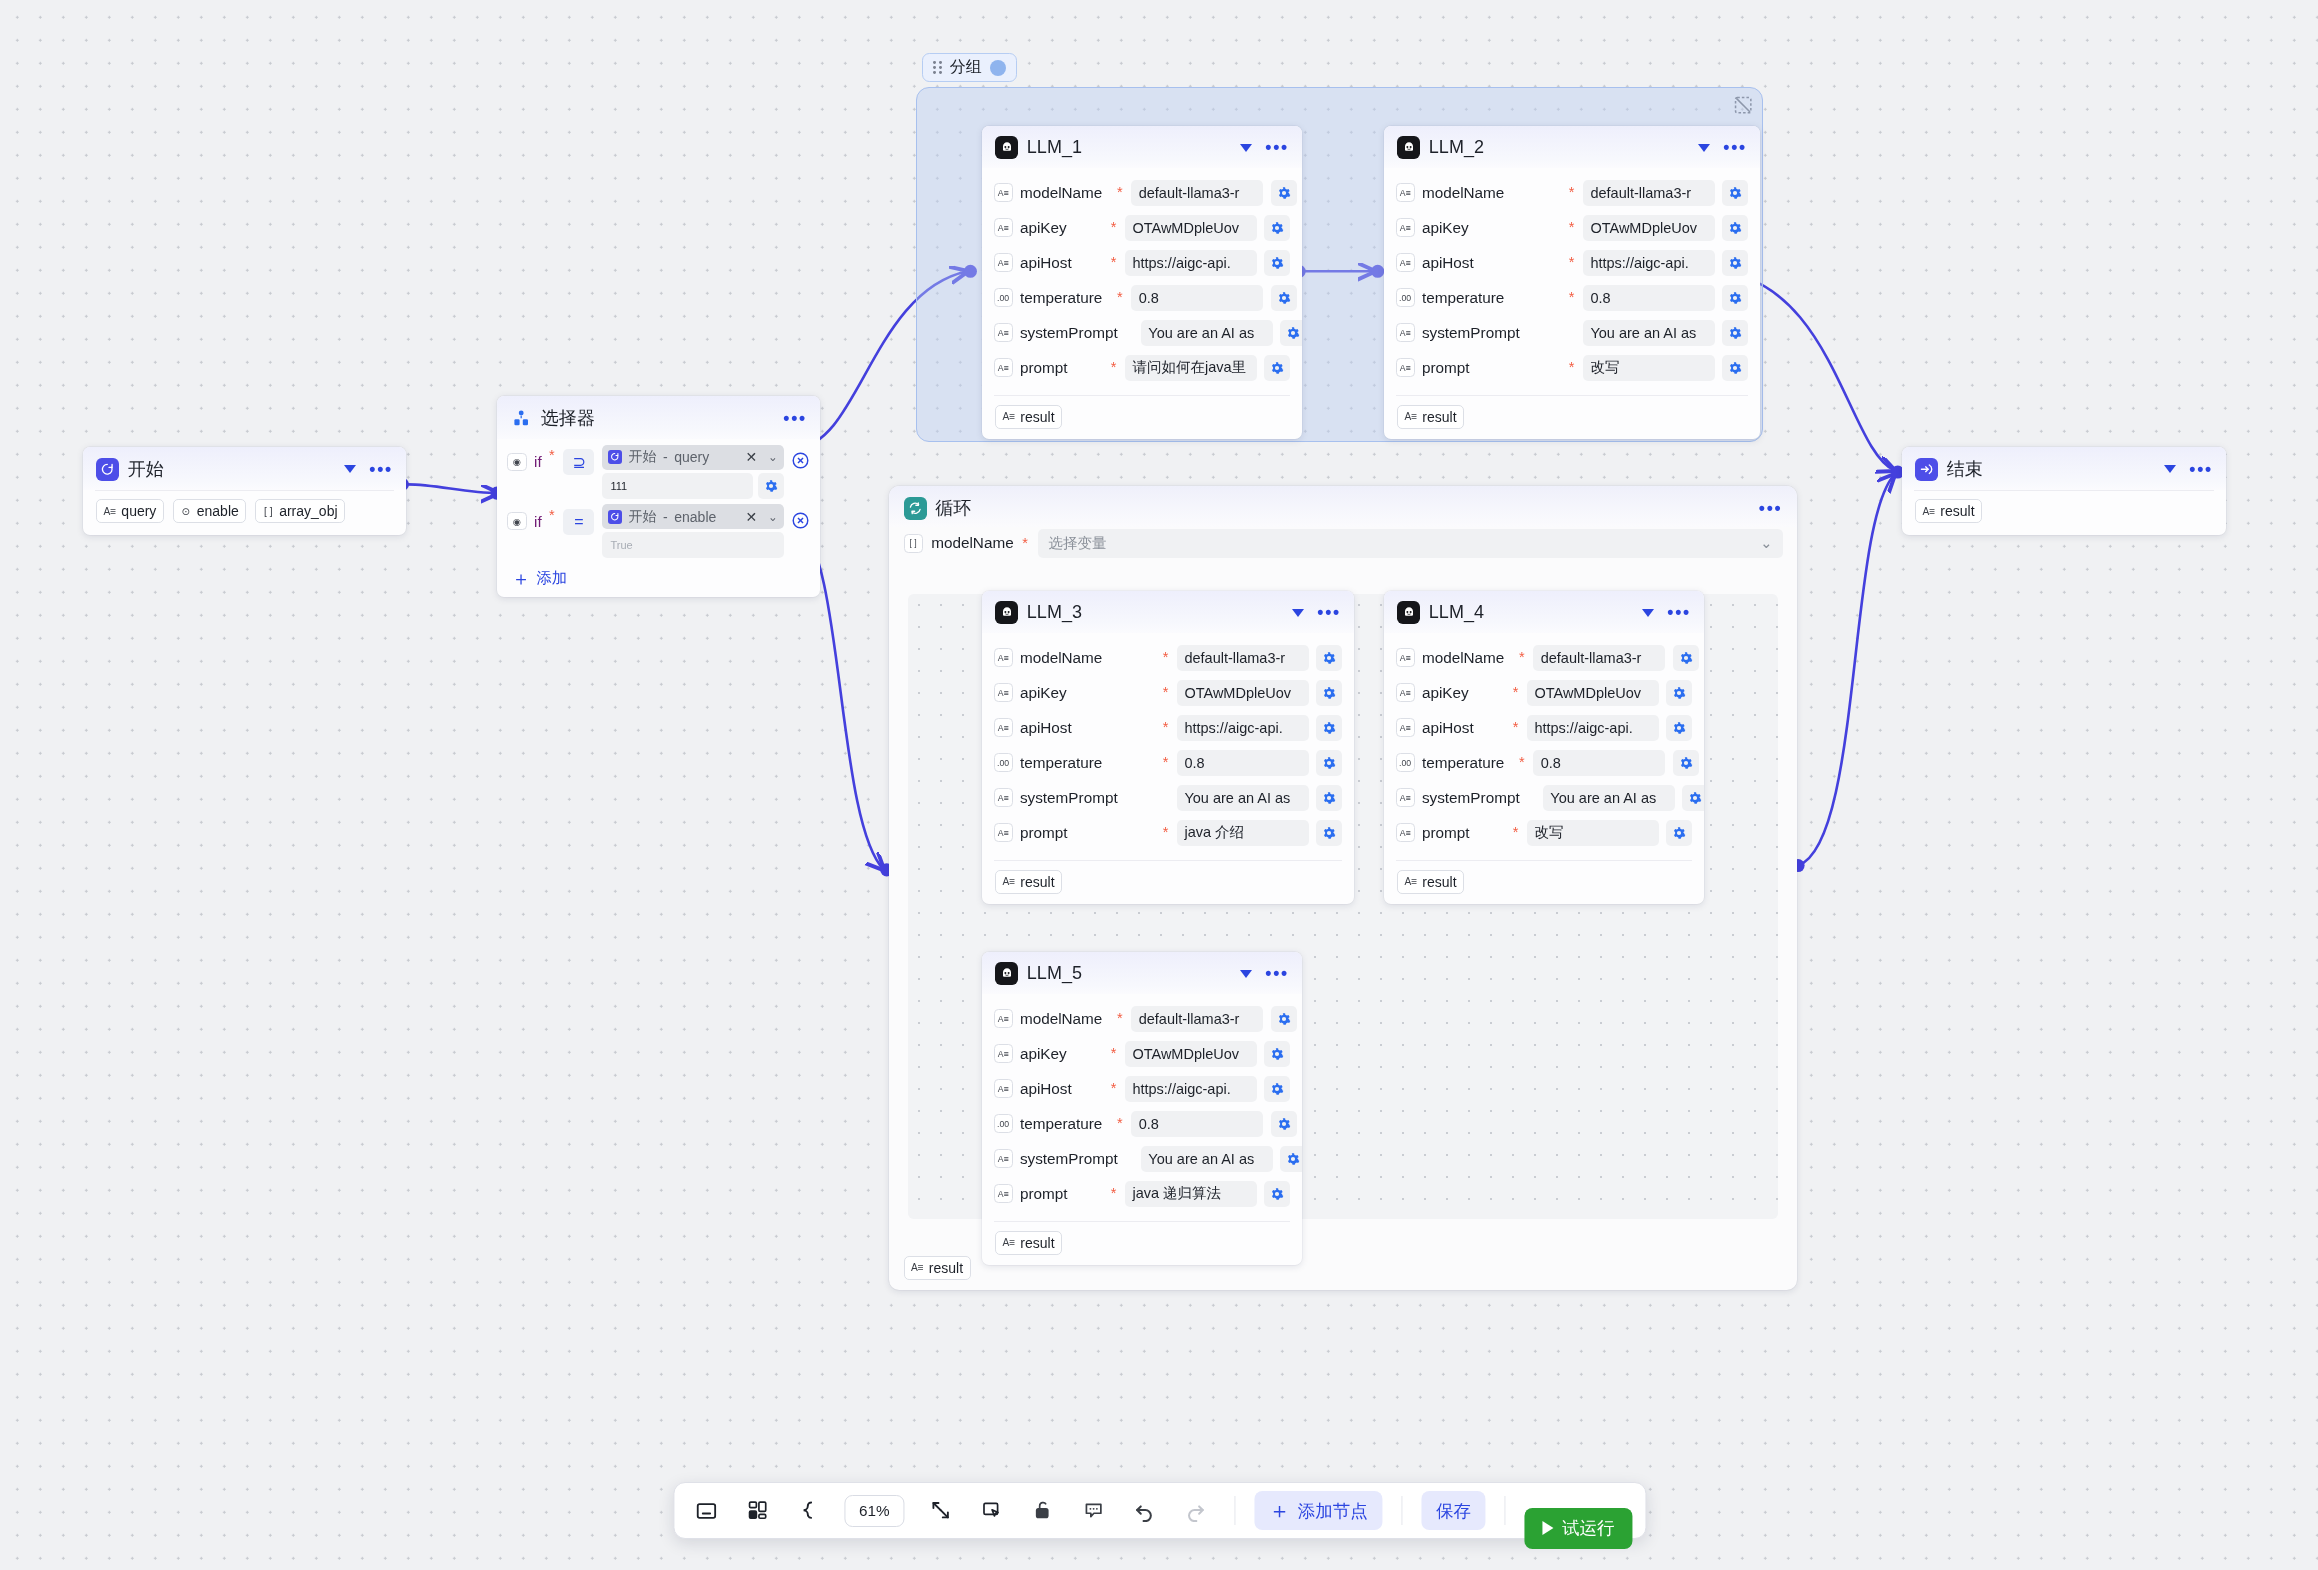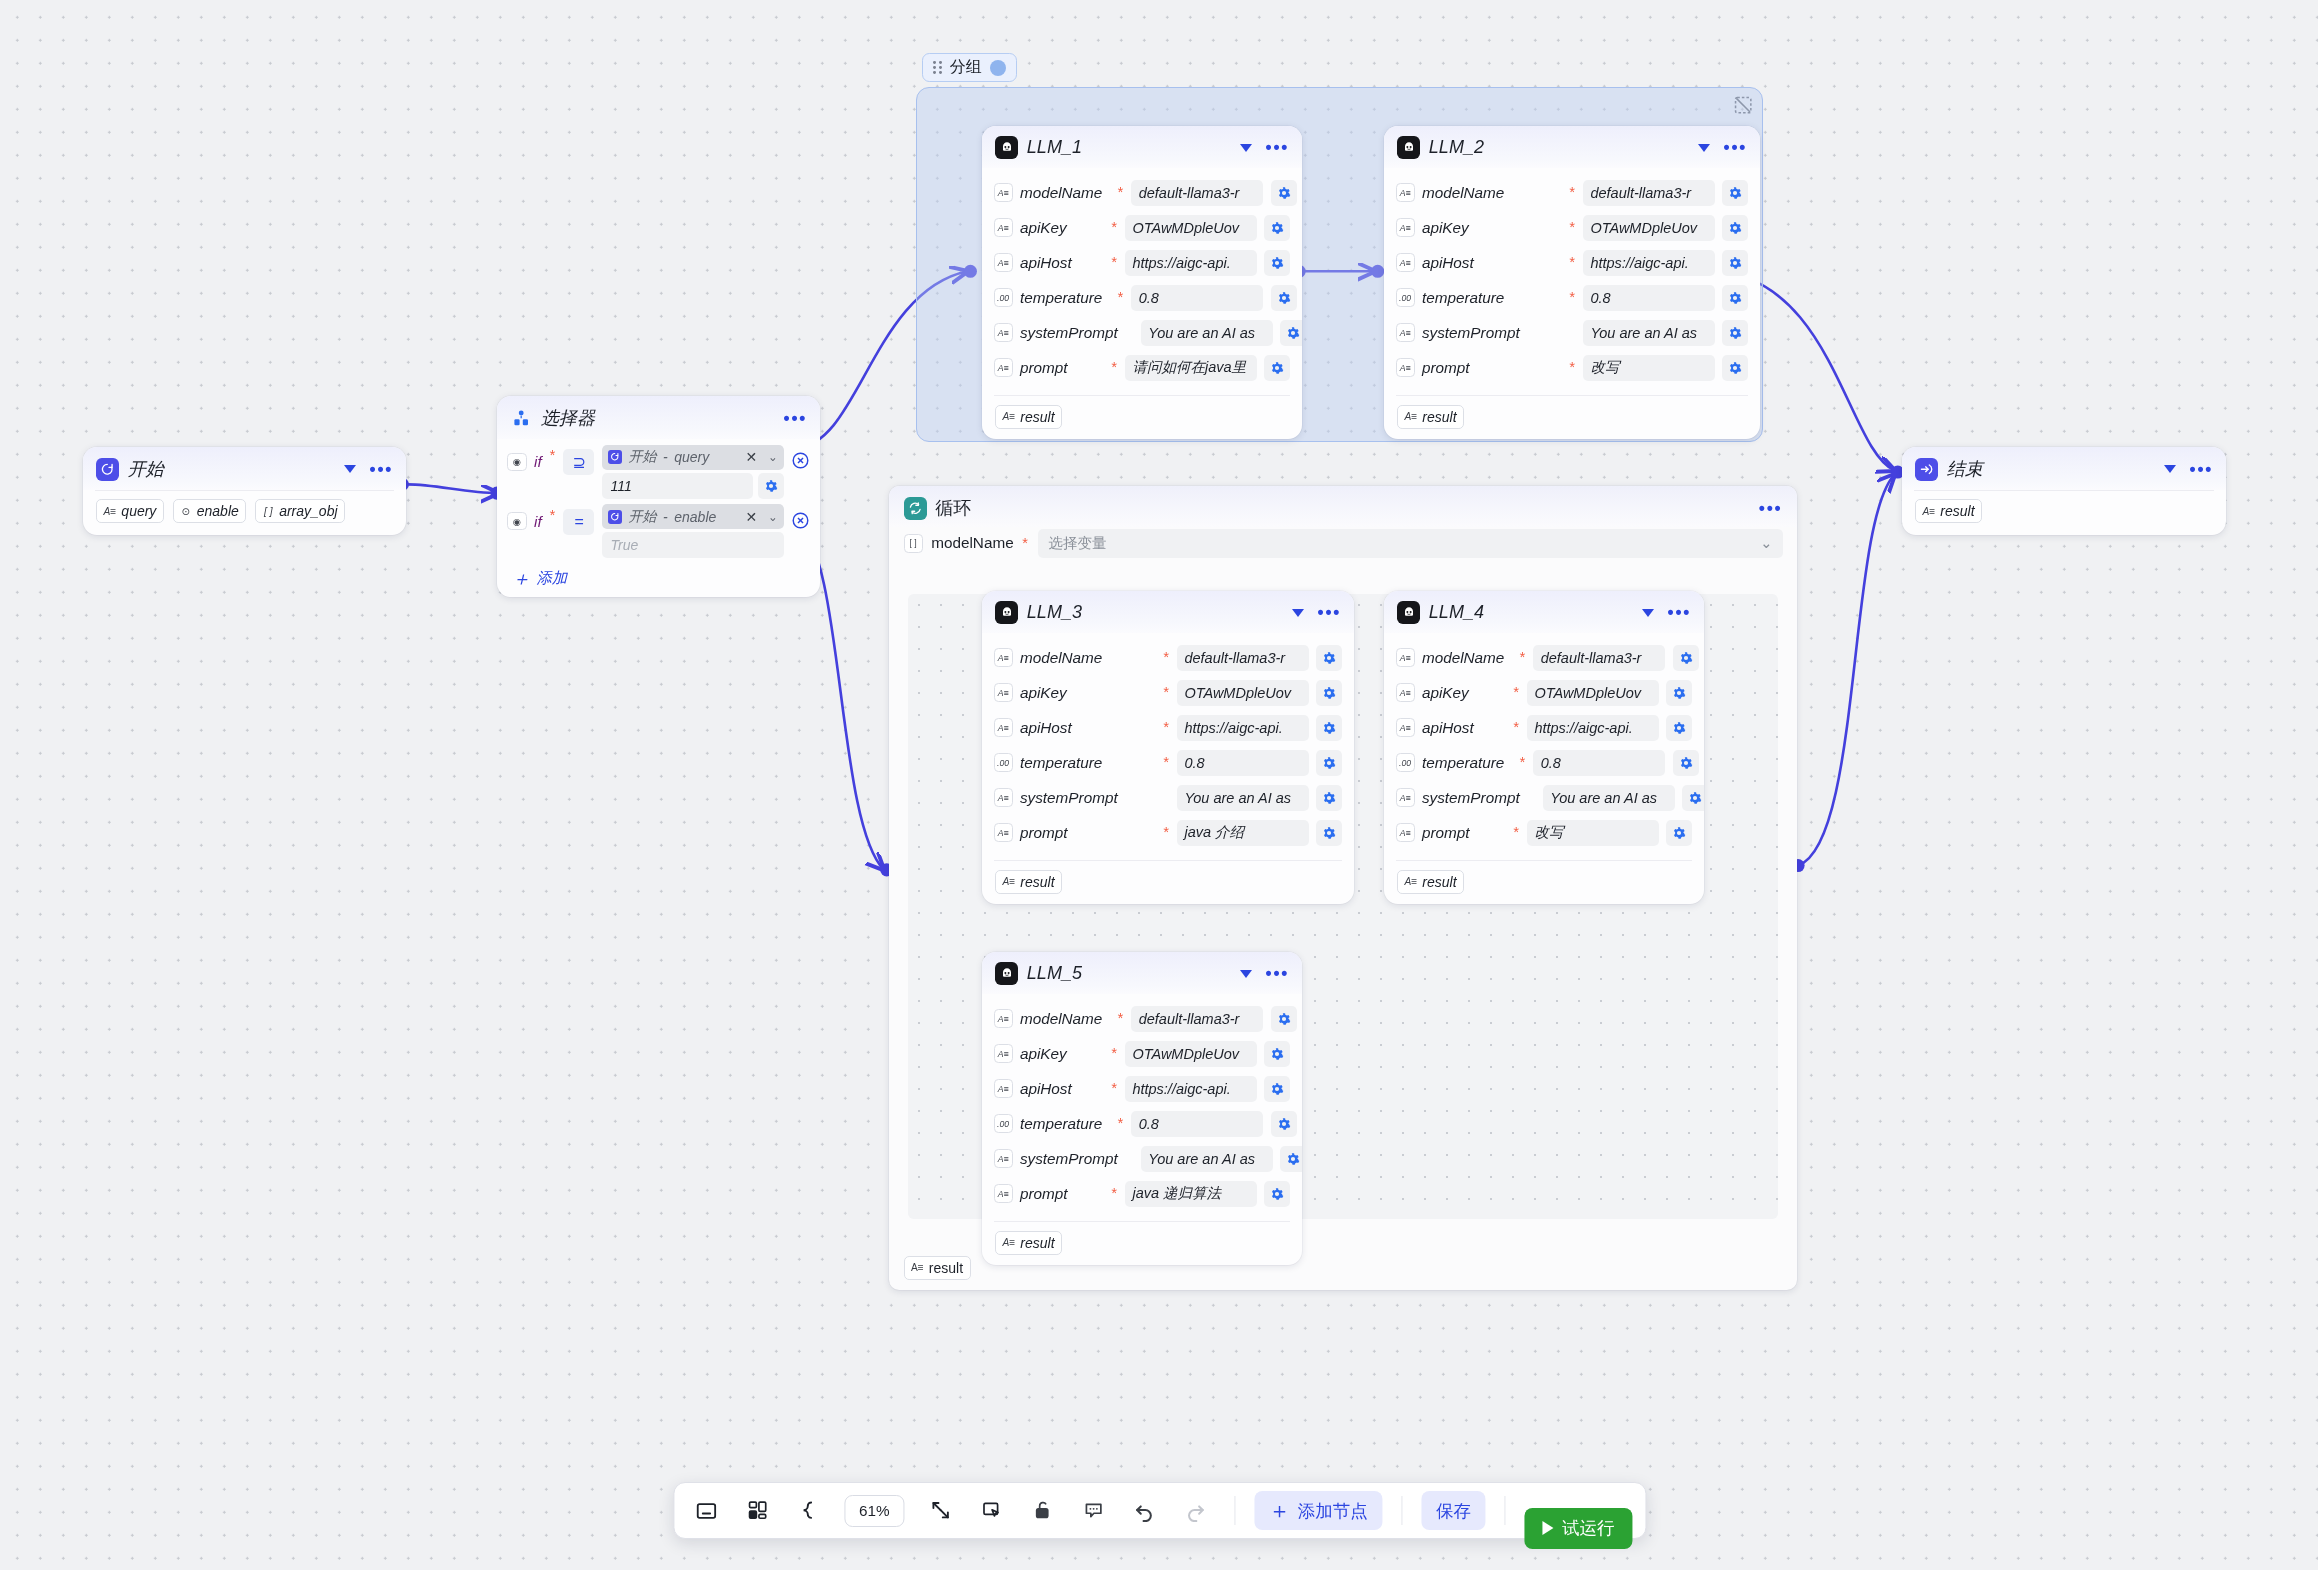--- a/index.html
+++ b/index.html
@@ -15,25 +15,24 @@
     background-image: radial-gradient(circle, #c6c9cf 1.2px, transparent 1.2px);
     background-size: 23px 23px;
     background-position: 5.8px 5.8px;
   }
   #edges { position:absolute; left:0; top:0; width:2319px; height:1571px; pointer-events:none; z-index: 5;}
 
   
   .node {
     position: absolute;
     background: #fdfdfe;
-    border-radius: 14px;
+    border-radius: 7px;
     box-shadow: 0 1.5px 7.3px rgba(24,32,64,.10), 0 0 0 0.7px rgba(20,30,60,.045);
     z-index: 20;
     overflow: hidden;
-    font-style: italic;
   }
   .node-head {
     display:flex; align-items:center; gap:8.7px;
     padding: 10.2px 13px 8.7px 13px;
     background: linear-gradient(180deg,#eeeffc 0%, #f7f8fd 78%, #fbfbfe 100%);
   }
   .node-title { font-size: 18px; color:#1d2129; letter-spacing:0.1px; }
   .head-spacer { flex:1 1 auto; }
   .caret-down {
     width:0;height:0;border-left:6.5px solid transparent;border-right:6.5px solid transparent;
@@ -142,21 +141,21 @@
   .sel-fields { flex:1 1 auto; display:flex; flex-direction:column; gap:2.9px; }
   .varchip {
     height:25px;border-radius:5.1px;background:#dcdee3;display:flex;align-items:center;gap:6.5px;
     padding:0 5.8px; font-size:14px;color:#5d626b;
   }
   .varchip .x { margin-left:auto; color:#3a3f47; font-size:14px; }
   .varchip .cv { color:#5d626b; font-size:11.6px; padding-left:4.4px;}
   .valrow { display:flex; gap:4.4px; align-items:center; }
   .valbox {
     flex:1 1 auto;height:26px;border-radius:5.1px;background:#f0f1f3;display:flex;align-items:center;
-    padding:0 8.7px; font-size:14px;color:#1d2129;
+    padding:0 8.7px; font-size:11px;color:#1d2129;
   }
   .valbox.ph { color:#a8adb5; }
   .delbtn { width:19px;height:19px;flex:0 0 19px;margin-top:6.5px; }
   .addrow { display:flex;align-items:center;gap:5.8px;color:#2b45e0;font-size:15.3px;padding:7.3px 0 1.5px 4.4px; }
 
   
   #note {
     position:absolute; left:551px; top:623px; width:217px; height:120px;
     background:#fdf6df; border:1.2px solid #e3b93c; border-radius:7.3px; z-index:18;
     padding:13px 14.5px; font-size:16px; color:#1d2129; line-height:1.55;

